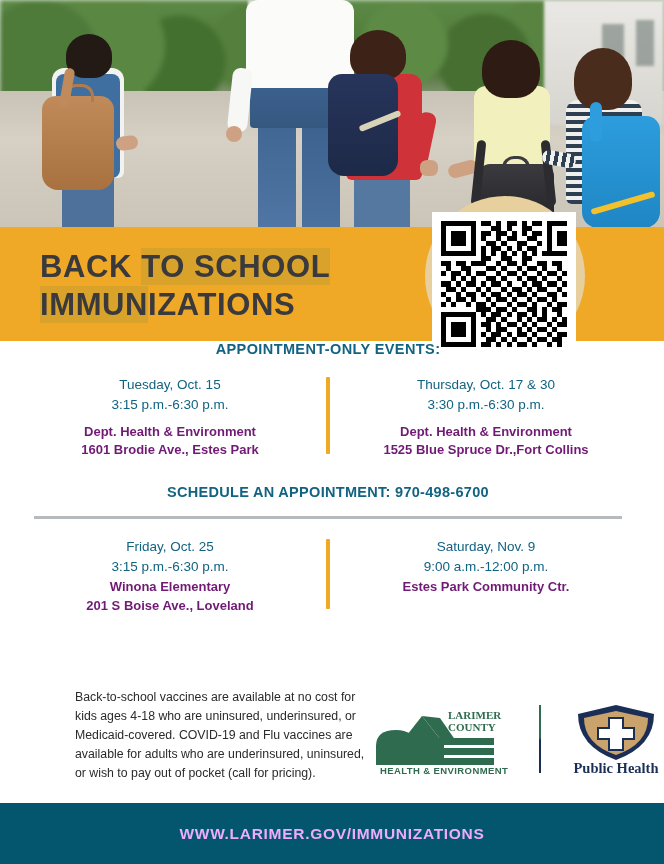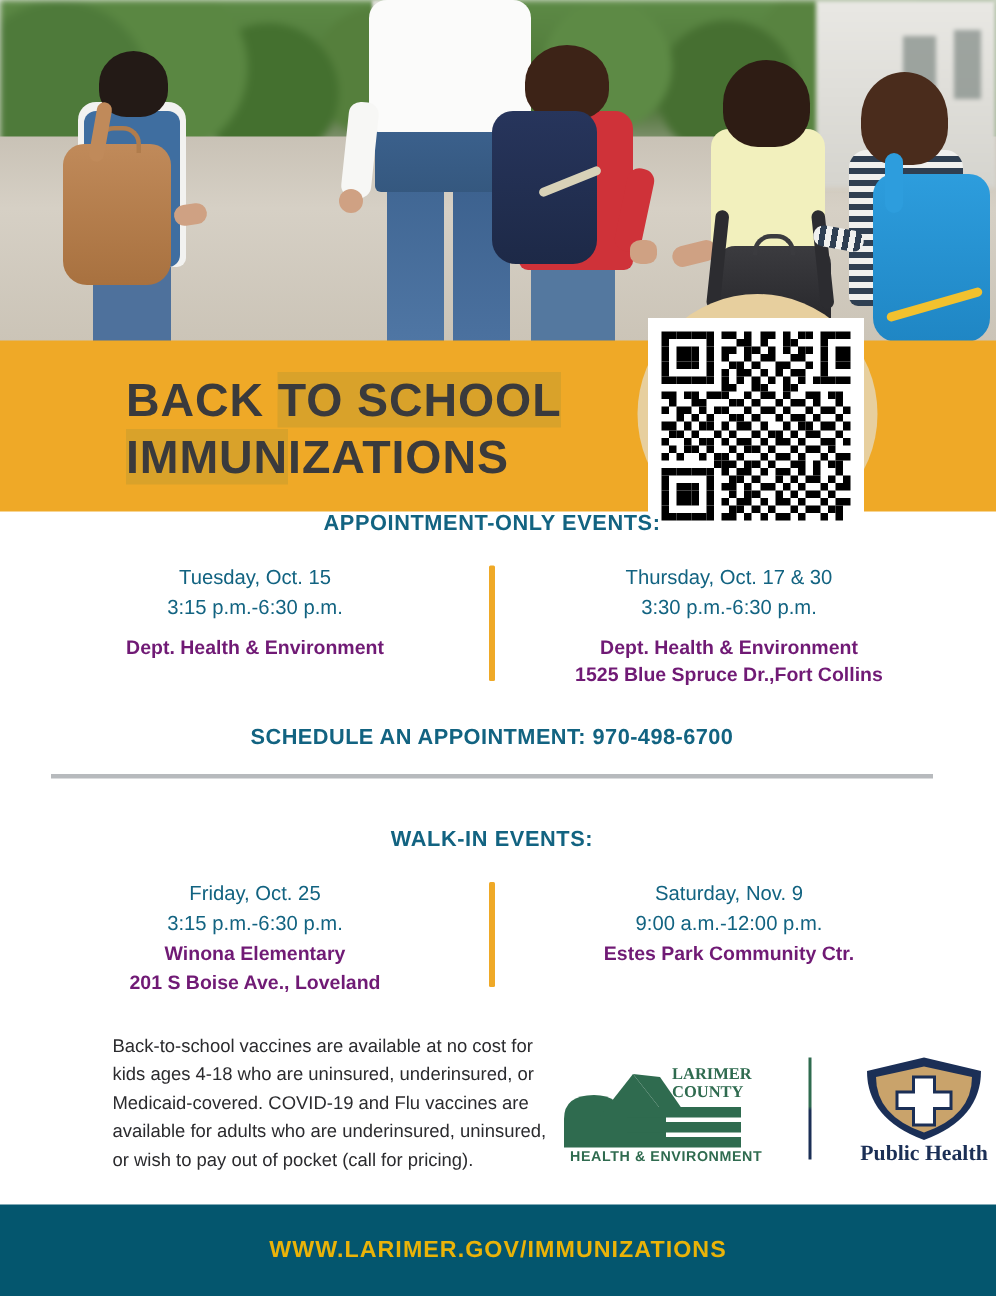--- a/index.html
+++ b/index.html
@@ -51,21 +51,21 @@
   .qrbox { position:absolute; left:432px; top:212px; width:144px; height:144px;
            background:#fff; padding:9px; }
   .qr { width:100%; height:100%; display:grid;
         grid-template-columns:repeat(25,1fr); grid-template-rows:repeat(25,1fr); }
   .qr i { display:block; }
   .qr i.on { background:#000; }
 
   .title { position:absolute; left:40px; top:248px; z-index:3;
            font-weight:800; font-size:31px; letter-spacing:.6px;
            color:#3a3a3c; line-height:1.22; }
-  .title .ln { display:block; white-space:nowrap;margin-left:44px; }
+  .title .ln { display:block; white-space:nowrap; }
   .title .hl { background:#d9a22a; padding:1px 0; }
 
   
   .content { position:absolute; left:0; top:341px; width:656px; }
   .sec-head { text-align:center; color:#126381; font-weight:bold;
               font-size:14.5px; letter-spacing:.4px; }
   .cols { display:flex; justify-content:center; align-items:stretch; margin-top:18px; }
   .col { width:280px; text-align:center; }
   .vbar { width:4px; background:#efa927; margin:2px 16px 6px; border-radius:1px; }
   .c-date { color:#126381; font-weight:normal; font-size:13.5px; line-height:1.5; }
@@ -77,21 +77,21 @@
   
   .bottom { position:absolute; left:0; top:688px; width:664px;
             display:flex; align-items:flex-start;padding-left:48px; }
   .blurb { width:372px; padding-left:27px; font-size:12.3px;
            line-height:1.55; color:#2b2b2e; }
   .logos { flex:1; display:flex; align-items:center; justify-content:center; gap:27px; padding-top:14px; }
   .logodiv { width:2px; height:68px; background:linear-gradient(180deg,#2f6b4f 0 48%,#1b2f56 52% 100%); }
 
   .footer { position:absolute; left:0; top:803px; width:664px; height:61px;
             background:#04566e; display:flex; align-items:center; justify-content:center; }
-  .footer span { color:#eab308; font-weight:bold; font-size:15.5px; letter-spacing:.7px; }
+  .footer span { color:#f0abfc; font-weight:bold; font-size:15.5px; letter-spacing:.7px; }
 </style>
 </head>
 <body>
 
 <div class="photo">
   <div class="sky"></div>
   <div class="hedge"></div>
   <div class="ground"></div>
   <div class="pillar" style="left:248px;top:0;width:16px;height:96px;"></div>
   <div class="bldg">
@@ -795,35 +795,35 @@
 
 <div class="content">
 
   <div class="sec-head">APPOINTMENT-ONLY EVENTS:</div>
 
   <div class="cols">
     <div class="col">
       <div class="c-date">Tuesday, Oct. 15</div>
       <div class="c-date">3:15 p.m.-6:30 p.m.</div>
       <div class="c-loc" style="margin-top:7px;">Dept. Health &amp; Environment</div>
+      <div class="c-loc">1601 Brodie Ave., Estes Park</div>
     </div>
     <div class="vbar"></div>
     <div class="col">
       <div class="c-date">Thursday, Oct. 17 &amp; 30</div>
       <div class="c-date">3:30 p.m.-6:30 p.m.</div>
       <div class="c-loc" style="margin-top:7px;">Dept. Health &amp; Environment</div>
       <div class="c-loc">1525 Blue Spruce Dr.,Fort Collins</div>
     </div>
   </div>
 
   <div class="phone">SCHEDULE AN APPOINTMENT: 970-498-6700</div>
 
   <div class="hr"></div>
 
-  <div class="sec-head" style="margin-top:33px;">WALK-IN EVENTS:</div>
 
   <div class="cols">
     <div class="col">
       <div class="c-date">Friday, Oct. 25</div>
       <div class="c-date">3:15 p.m.-6:30 p.m.</div>
       <div class="c-loc">Winona Elementary</div>
       <div class="c-loc">201 S Boise Ave., Loveland</div>
     </div>
     <div class="vbar"></div>
     <div class="col">

